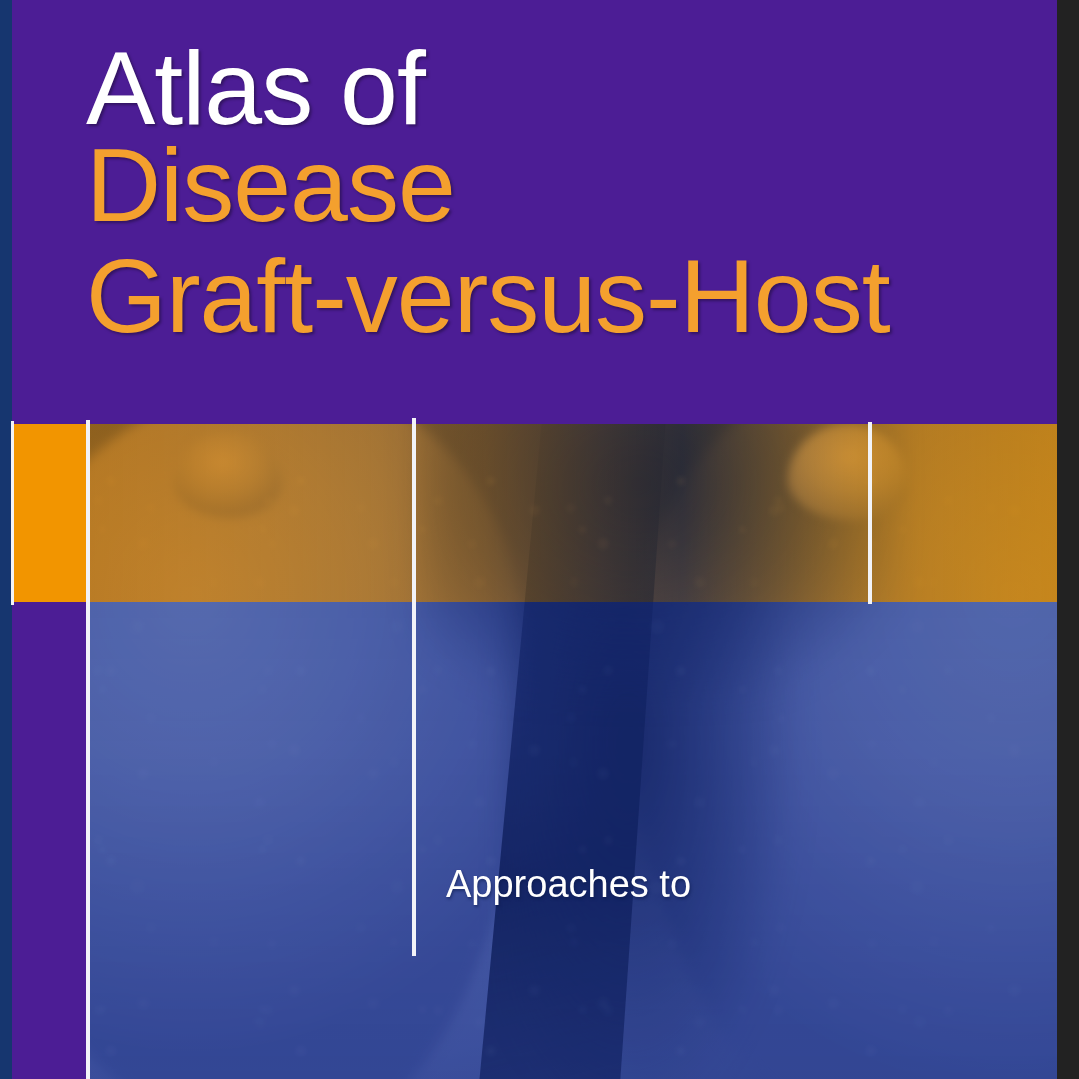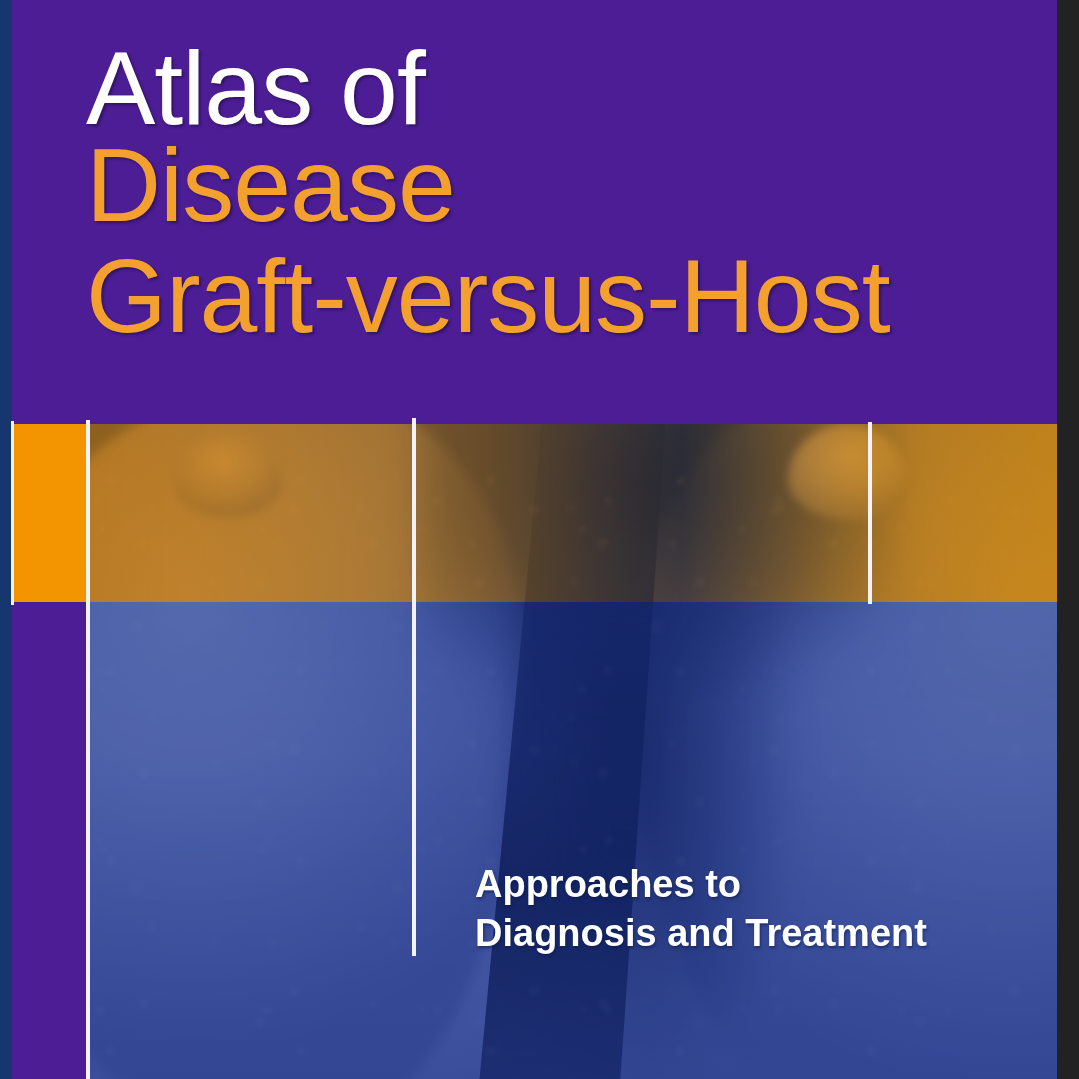--- a/index.html
+++ b/index.html
@@ -236,24 +236,23 @@
     position: absolute;
     left: 446px;
     top: 860px;
     width: 560px;
   }
   .subtitle-line {
     display: block;
     color: #ffffff;
     font-size: 38px;
     line-height: 1.30;
-    font-weight: 700;
+    font-weight: 400;
     letter-spacing: 0px;
     text-shadow: 1px 2px 3px rgba(10,24,70,0.55);
-    margin-left: 29px;
   }
 </style>
 </head>
 <body>
 
 <div id="cover">
 
   <div class="left-edge-strip"></div>
 
   <div class="photo-lower">
@@ -296,16 +295,15 @@
   <div class="rule rule-right"></div>
 
   <div class="title-block">
     <span class="title-main">Atlas of</span>
     <span class="title-sub-orange l2">Disease</span>
     <span class="title-sub-orange">Graft-versus-Host</span>
   </div>
 
   <div class="subtitle-block">
     <span class="subtitle-line">Approaches to</span>
-    <span class="subtitle-line">Diagnosis and Treatment</span>
   </div>
 
 </div>
 
 </body></html>

